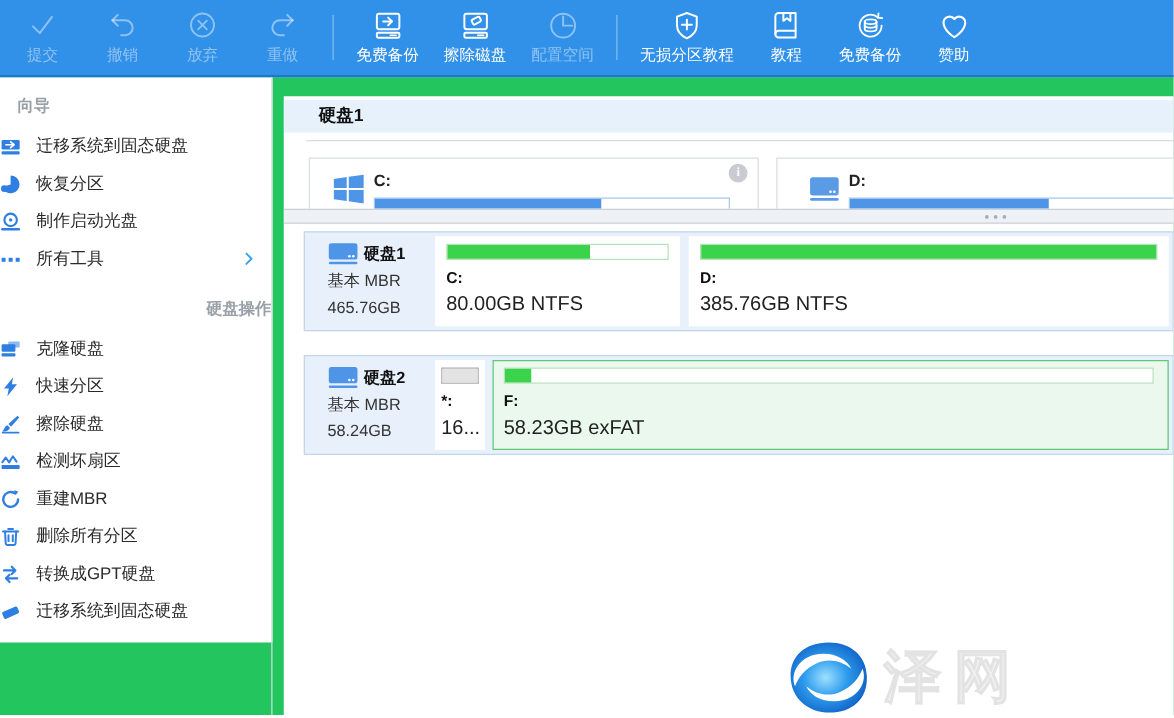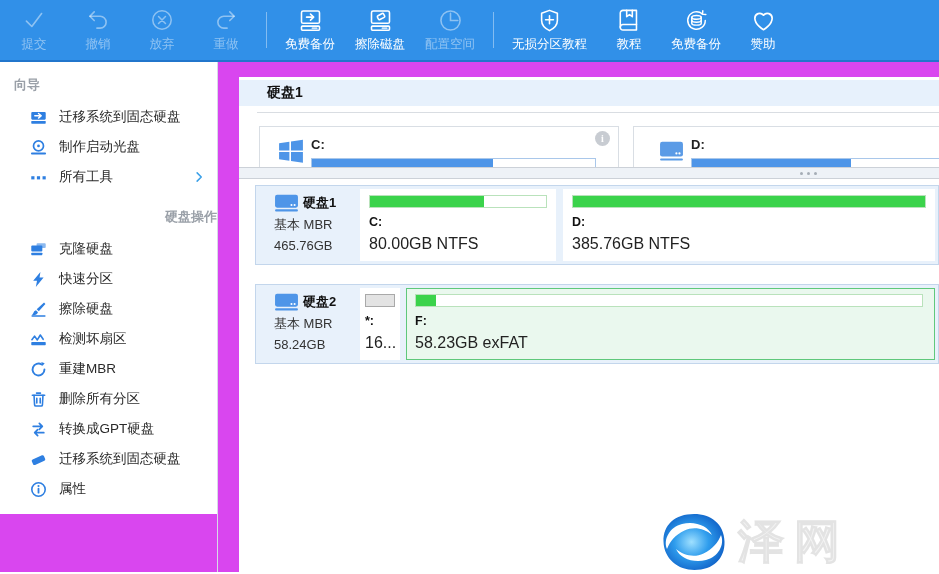--- a/index.html
+++ b/index.html
@@ -12,27 +12,27 @@
     display:flex; align-items:stretch; padding-left:2px; }
   .tb-item { display:flex; flex-direction:column; align-items:center; justify-content:center;
     color:#fff; min-width:64px; padding:0 6px; cursor:pointer; }
   .tb-item .ticon { height:26px; display:flex; align-items:center; justify-content:center; }
   .tb-item .tlabel { font-size:12.5px; margin-top:3px; white-space:nowrap; }
   .tb-item.disabled { color:rgba(255,255,255,0.45); }
   .tb-item.wide { padding:0 10px; }
   .tb-sep { width:1px; background:rgba(255,255,255,0.4); margin:12px 8px; }
 
   
-  .content { display:flex; height:510px; background:#d946ef;gap:12px; }
+  .content { display:flex; height:510px; background:#22c55e; }
   .sidebar { width:218px; display:flex; flex-direction:column; }
   .side-list { background:#fff; border-right:1px solid #D5DCE6; padding:14px 0 10px 0; }
   .side-filler { flex:1; border-right:1px solid #D5DCE6; }
   .side-header { color:#9AA0A8; font-weight:bold; font-size:13px; padding:0 0 8px 14px; }
   .side-header.second { padding-top:16px;text-align:right; }
-  .side-item { height:30px; display:flex; align-items:center; padding-left:30px; cursor:pointer; position:relative; color:#2A2A2A; }
+  .side-item { height:30px; display:flex; align-items:center; cursor:pointer; position:relative; color:#2A2A2A; }
   .side-item .sicon { width:17px; height:17px; color:#2E7FE1; margin-right:12px; flex:none; }
   .side-item .slabel { font-size:13.5px; white-space:nowrap; }
   .side-item .chev { position:absolute; right:12px; color:#3AA0E8; }
 
   .main { flex:1; background:#fff; margin-left:9px; position:relative; overflow:hidden;margin-top:15px; }
 
   
   .tabstrip { margin-top:3px; height:26px; background:#E7F1FC; display:flex; align-items:center; }
   .tabstrip .tab-label { font-weight:bold; font-size:14px; color:#111; padding-left:28px; }
   .top-divider { border-top:1px solid #D9DDE2; margin:6px 0 0 18px; }
@@ -76,21 +76,21 @@
   .part.selected { background:#EAF8EE; border:1px solid #5FC87B; padding:5px 8px 0 8px; }
   .ubar { height:13px; border:1px solid #B9E2BB; background:#fff; }
   .ubar .ufill { height:100%; background:#3BD34B; }
   .ubar.gray { border:1px solid #A9A9A9; }
   .ubar.gray .ufill { background:#E3E3E3; }
   .part.selected .ubar { margin-right:3px; }
   .p-label { font-weight:bold; font-size:12.5px; margin-top:7px; color:#111; }
   .p-detail { font-size:16px; color:#222; margin-top:6px; white-space:nowrap; }
 
   
-  .watermark { position:absolute; left:419px; top:434px; display:flex; align-items:flex-start; pointer-events:none; }
+  .watermark { position:absolute; left:400px; top:434px; display:flex; align-items:flex-start; pointer-events:none; }
   .wm-text { font-size:46px; letter-spacing:10px; color:#F3F3F3; -webkit-text-stroke:1px #E3E3E3;
     margin-left:8px; font-weight:bold; }
 </style>
 </head>
 <body>
 
 <div class="toolbar">
   <div class="tb-item disabled">
     <span class="ticon">
       <svg width="26" height="26" viewBox="0 0 24 24" fill="none" stroke="currentColor" stroke-width="1.5" stroke-linecap="round" stroke-linejoin="round">
@@ -213,20 +213,29 @@
               <rect x="1.2" y="2.8" width="13.6" height="7.2" rx="1" fill="currentColor"></rect>
               <path d="M4.5 6.4h5.5M8 4.2l2.6 2.2L8 8.6" stroke="#fff" stroke-width="1.3" fill="none" stroke-linecap="round" stroke-linejoin="round"></path>
               <rect x="1.2" y="11.2" width="13.6" height="2.6" rx=".6" fill="currentColor"></rect>
             </svg>
         </span>
         <span class="slabel">迁移系统到固态硬盘</span>
       </div>
       <div class="side-item">
         <span class="sicon">
           <svg width="17" height="17" viewBox="0 0 16 16">
+              <path fill="currentColor" d="M8 1.3a6.7 6.7 0 1 1-6.4 8.6L8 8z"></path>
+              <circle cx="3.3" cy="11.2" r="2.5" fill="currentColor"></circle>
+            </svg>
+        </span>
+        <span class="slabel">恢复分区</span>
+      </div>
+      <div class="side-item">
+        <span class="sicon">
+          <svg width="17" height="17" viewBox="0 0 16 16">
               <circle cx="8" cy="6.5" r="4.7" fill="none" stroke="currentColor" stroke-width="1.6"></circle>
               <circle cx="8" cy="6.5" r="1.3" fill="currentColor"></circle>
               <path d="M1.8 13.6h12.4" stroke="currentColor" stroke-width="1.8" stroke-linecap="round"></path>
             </svg>
         </span>
         <span class="slabel">制作启动光盘</span>
       </div>
       <div class="side-item">
         <span class="sicon">
           <svg width="17" height="17" viewBox="0 0 16 16">
@@ -309,30 +318,20 @@
         </span>
         <span class="slabel">转换成GPT硬盘</span>
       </div>
       <div class="side-item">
         <span class="sicon">
           <svg width="17" height="17" viewBox="0 0 16 16">
               <rect x="1.8" y="5.8" width="12.4" height="5.6" rx="1.4" transform="rotate(-24 8 8.6)" fill="currentColor"></rect>
             </svg>
         </span>
         <span class="slabel">迁移系统到固态硬盘</span>
-      </div>
-      <div class="side-item">
-        <span class="sicon">
-          <svg width="17" height="17" viewBox="0 0 16 16">
-              <circle cx="8" cy="8" r="6.3" fill="none" stroke="currentColor" stroke-width="1.5"></circle>
-              <path d="M8 7.2v3.8" stroke="currentColor" stroke-width="1.7" stroke-linecap="round"></path>
-              <circle cx="8" cy="4.7" r="1" fill="currentColor"></circle>
-            </svg>
-        </span>
-        <span class="slabel">属性</span>
       </div>
     </div>
     <div class="side-filler"></div>
   </div>
 
   <div class="main">
 
     <div class="tabstrip">
       <span class="tab-label">硬盘1</span>
     </div>

